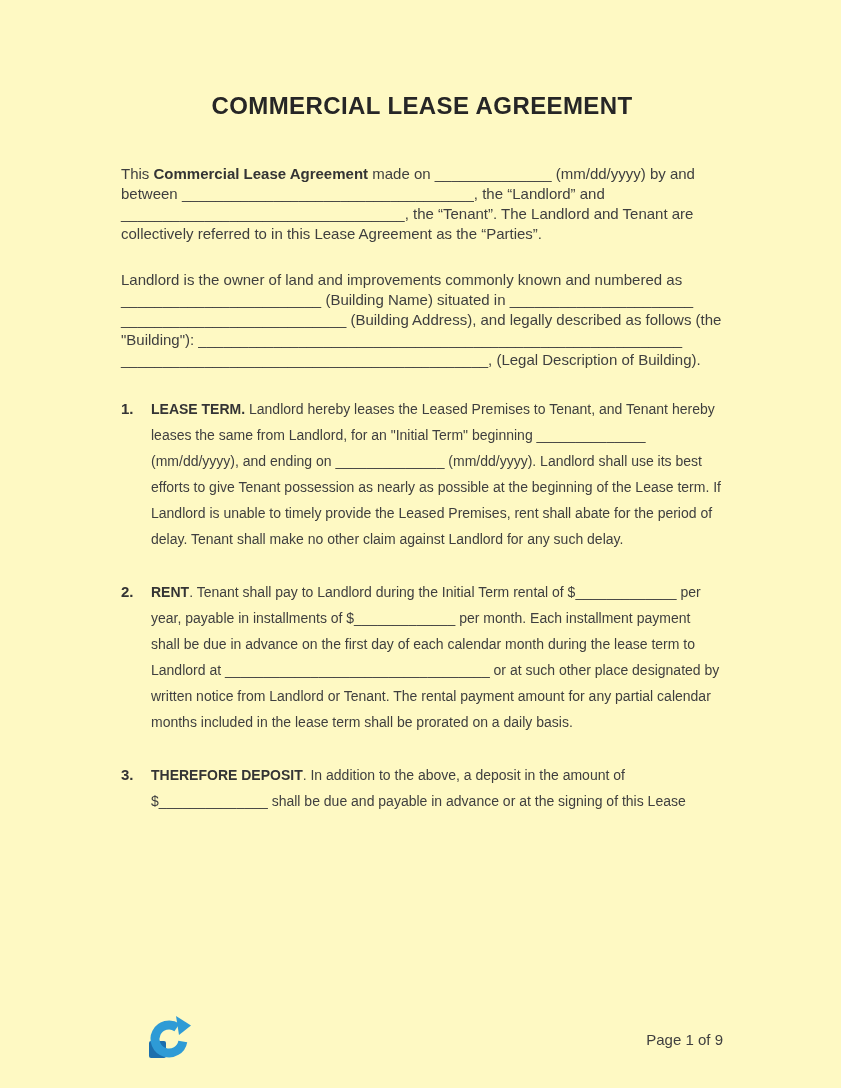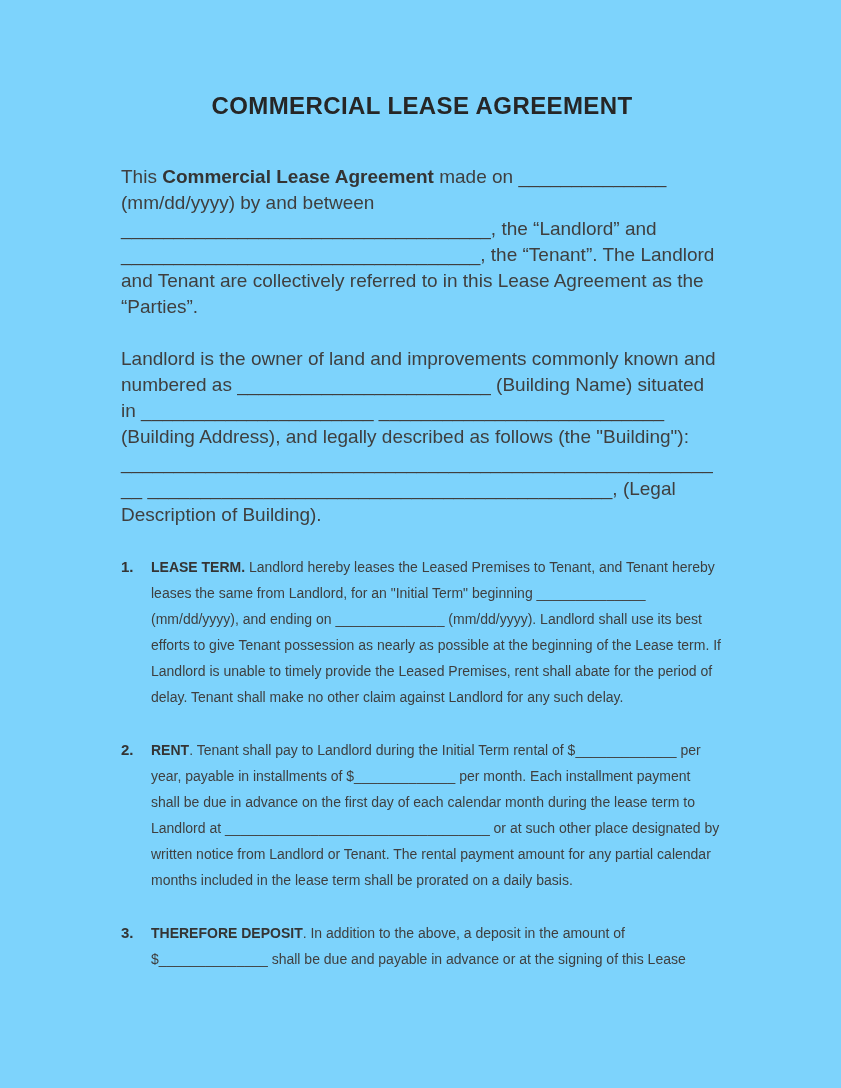--- a/index.html
+++ b/index.html
@@ -8,36 +8,36 @@
     width: 841px;
     height: 1088px;
     position: relative;
     font-family: "Liberation Sans", sans-serif;
     color: #3f3f3f;
     overflow: hidden;
   }
   .page {
     position: absolute;
     inset: 0;
-    background: #7dd3fc;
+    background: #fef9c3;
   }
   .content {
     padding: 92px 118px 0 121px;
   }
   .doc-title {
     font-size: 24px;
     font-weight: bold;
     color: #262626;
     text-align: center;
     letter-spacing: 0.4px;
     margin-bottom: 44px;
   }
   .para {
-    font-size: 19px;
-    line-height: 26px;
+    font-size: 15px;
+    line-height: 20px;
     margin-bottom: 26px;
     overflow-wrap: anywhere;
     color: #3f3f3f;
   }
   .para b, .clause b { color: #343434; }
   .clauses { margin-top: 26px; }
   .clause {
     display: flex;
     margin-bottom: 27px;
   }
@@ -100,13 +100,23 @@
       </div>
 
       <div class="clause">
         <div class="clause-number">3.</div>
         <div class="clause-text"><b>THEREFORE DEPOSIT</b><span>. In addition to the above, a deposit in the amount of $______________ shall be due and payable in advance or at the signing of this Lease</span></div>
       </div>
 
     </div>
   </div>
 
+  <div class="footer">
+    <div class="logo">
+      <svg width="46" height="46" viewBox="0 0 46 46">
+        <rect x="3" y="25" width="17" height="17" rx="2" fill="#1c6fad"></rect>
+        <path d="M 31 11.5 A 14 14 0 1 0 36.8 25.4" fill="none" stroke-width="9" stroke="#2e9bd6"></path>
+        <polygon points="30,0 45,9.5 33,19" fill="#2e9bd6"></polygon>
+      </svg>
+    </div>
+    <div class="page-num">Page 1 of 9</div>
+  </div>
 </div>
 
 </body></html>

